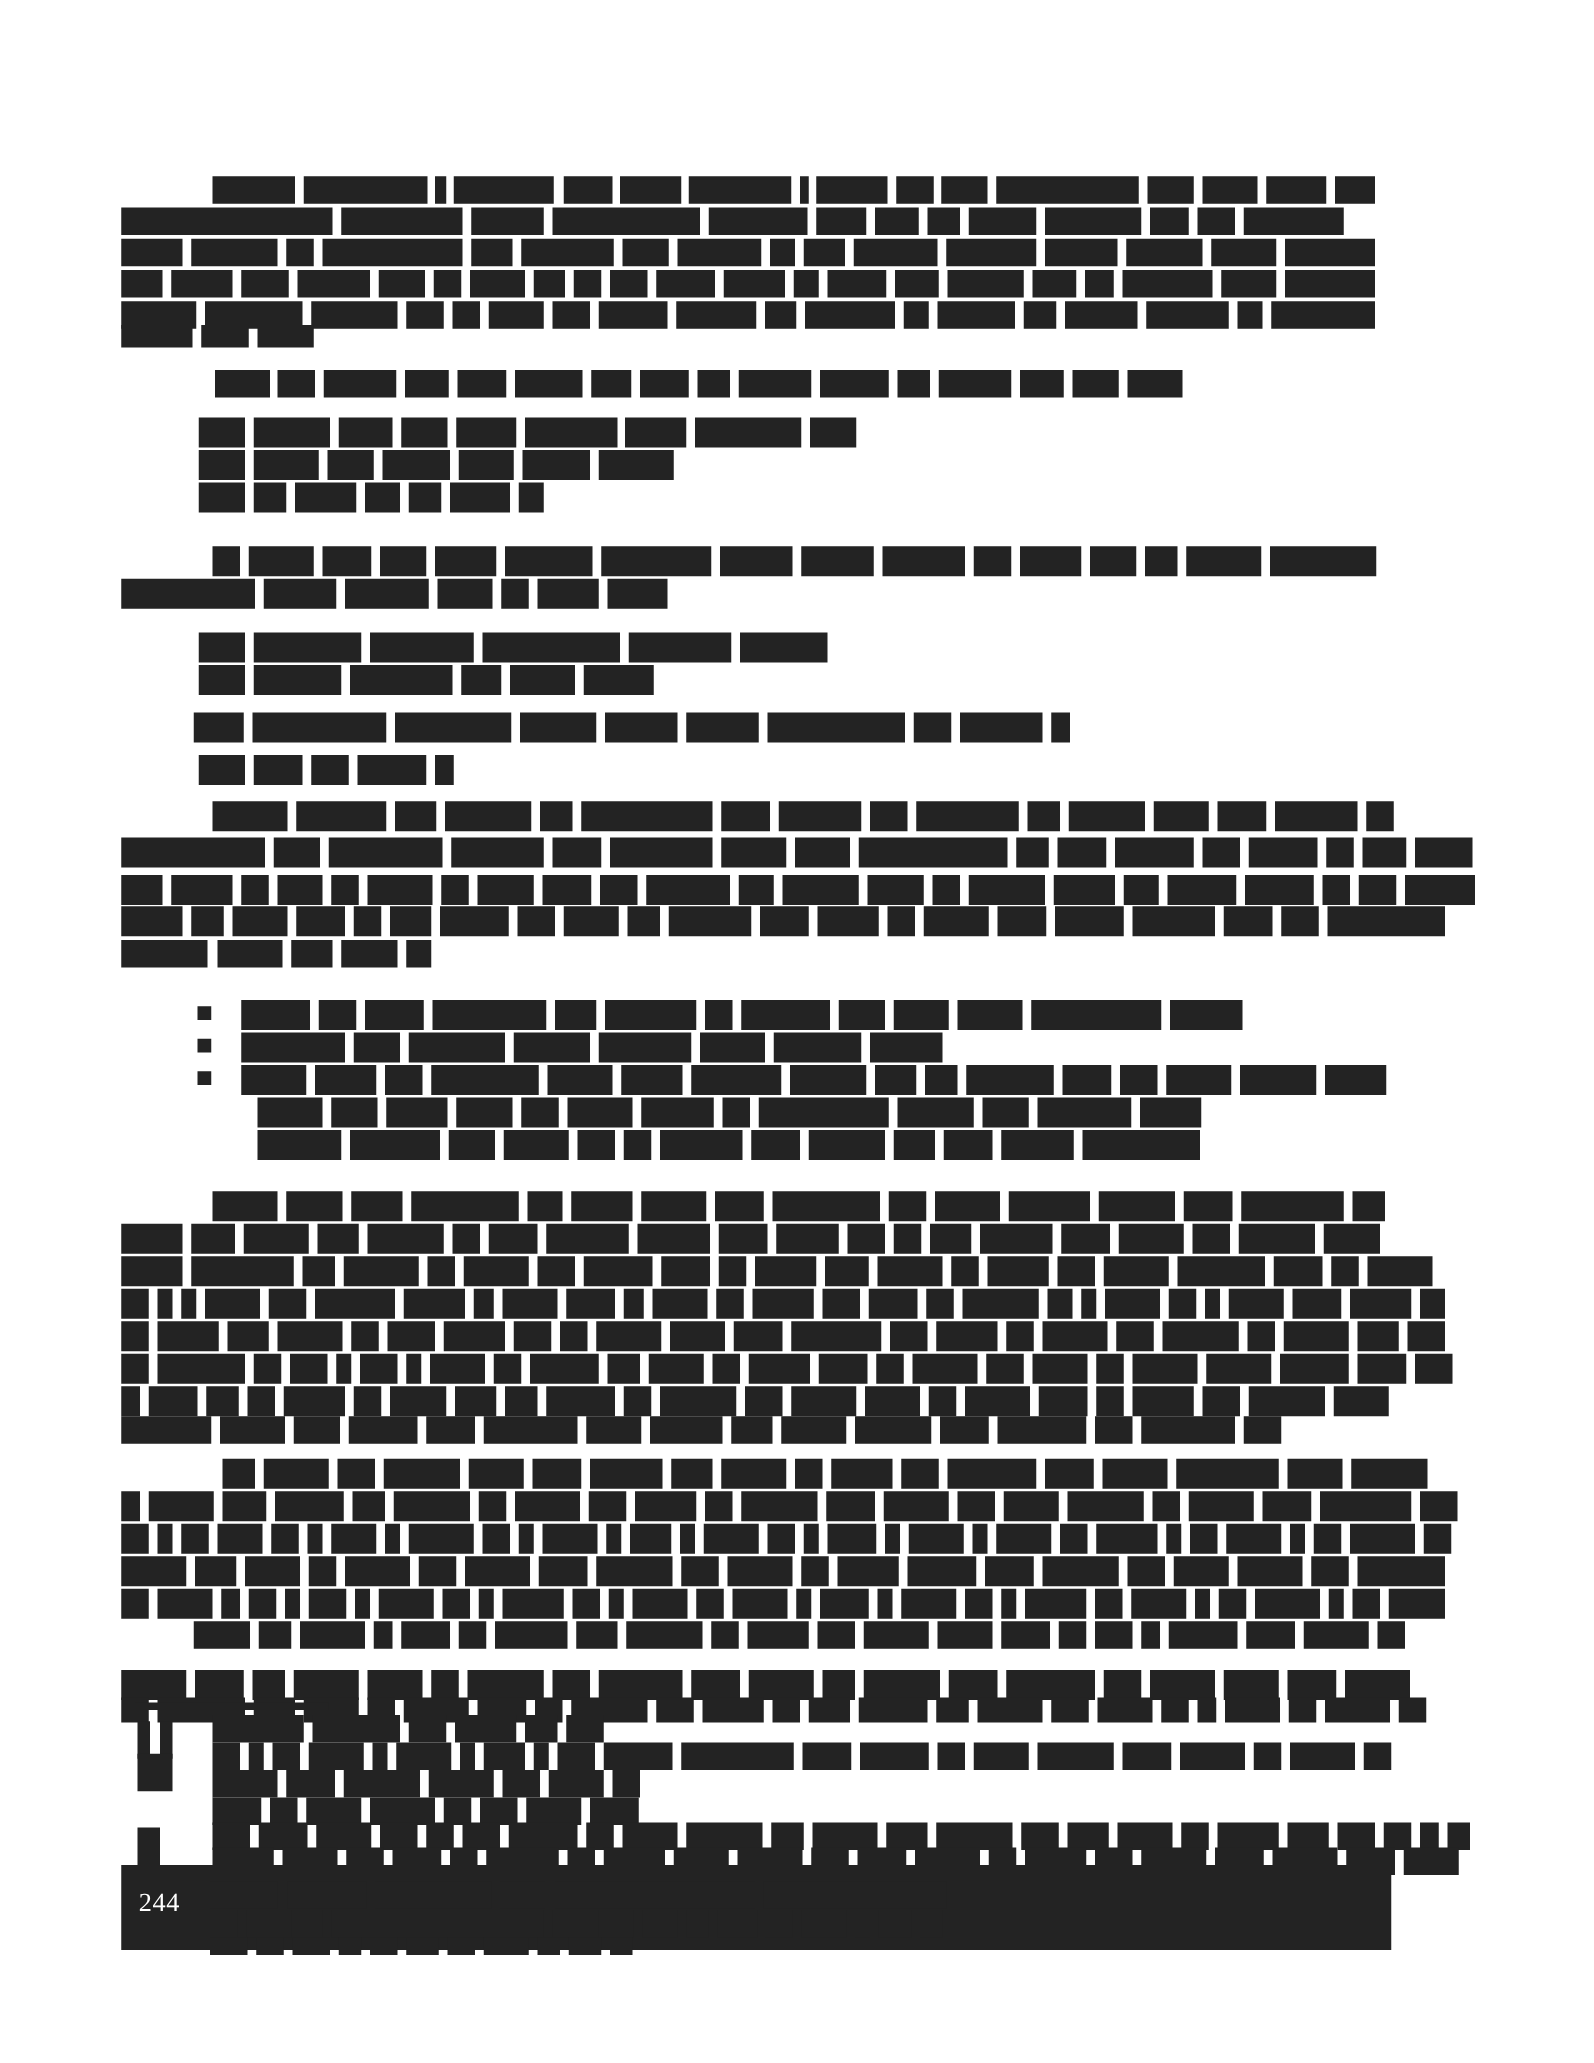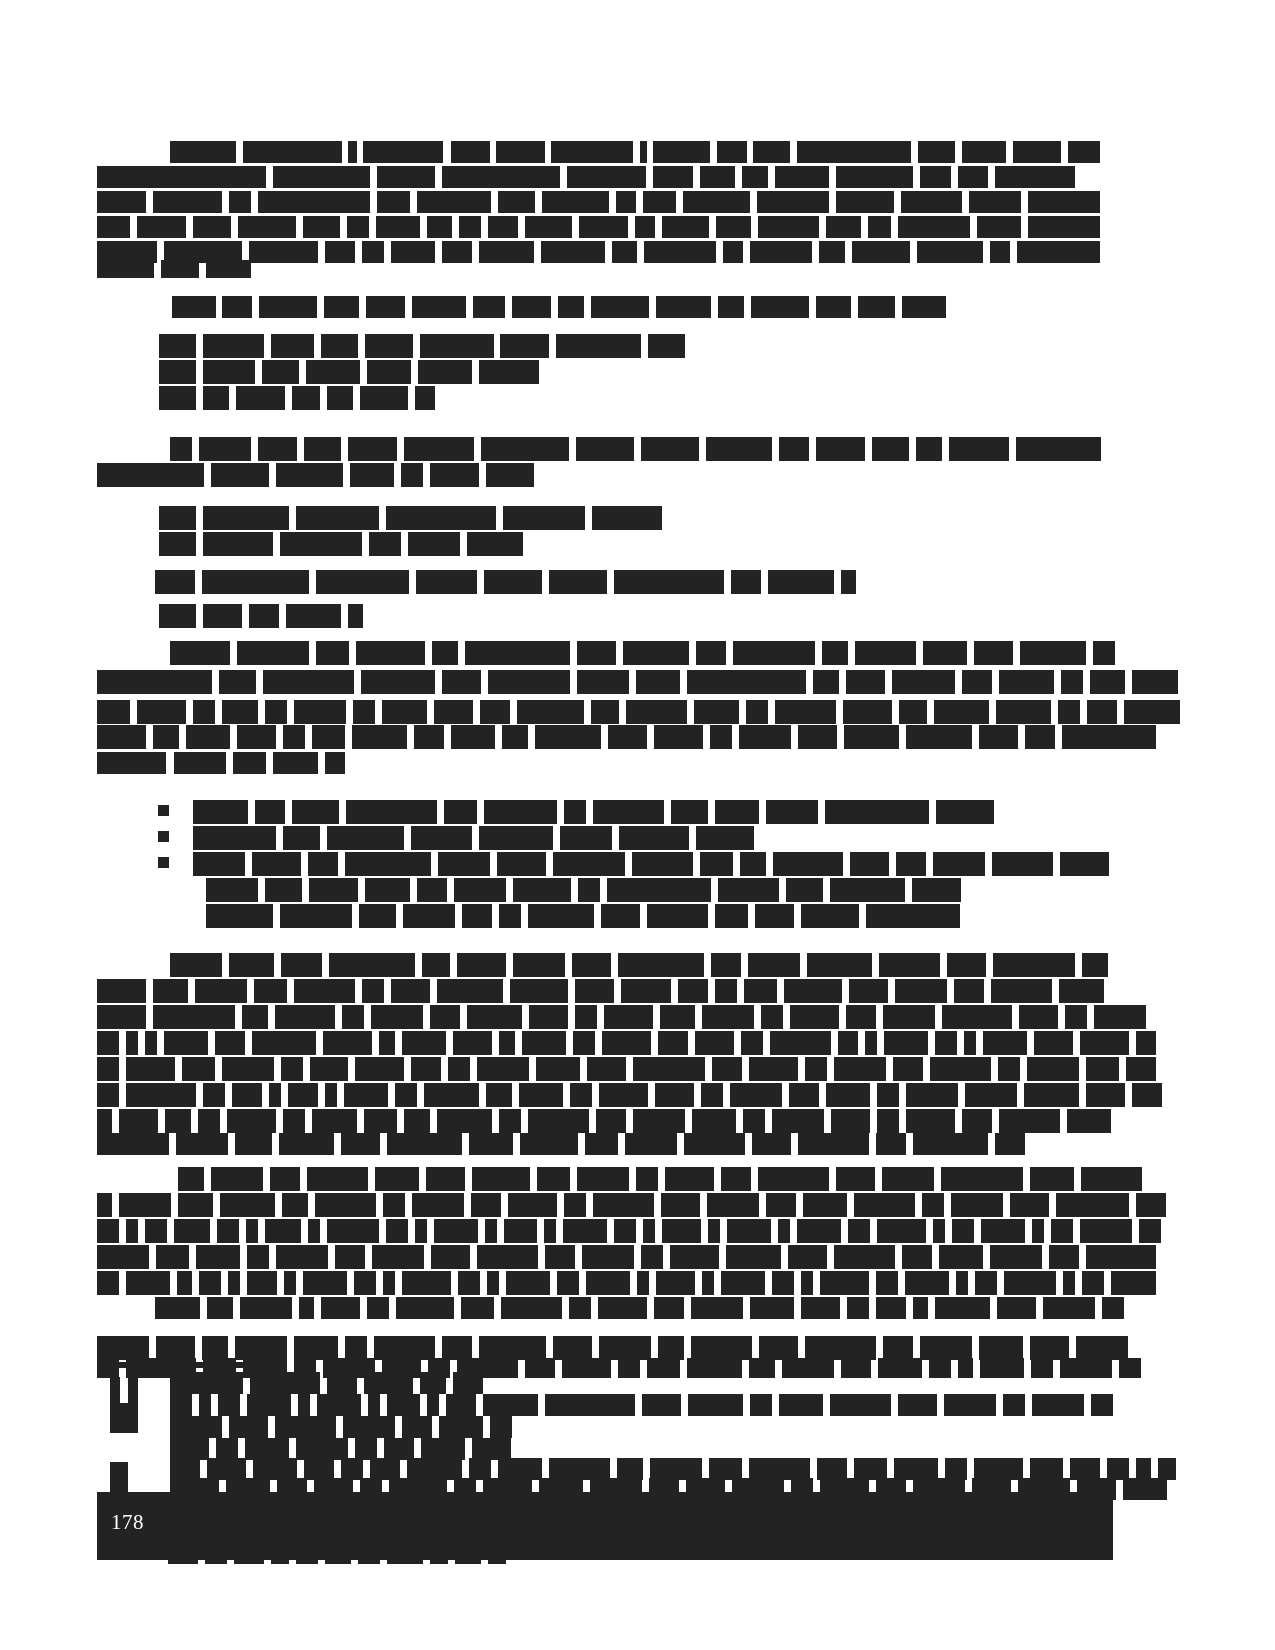--- a/index.html
+++ b/index.html
@@ -931,21 +931,21 @@
       </div>
       <div class="line" style="top: 1462px; left: 0px; height: 22px;">
         <div class="rb" style="left: 110px; top: 0px; width: 18px; height: 22px; background: rgb(35, 35, 35);"></div>
       </div>
       <div class="line" style="top: 1484px; left: 0px; height: 22px;">
         <div class="rb" style="left: 110px; top: 0px; width: 18px; height: 22px; background: rgb(35, 35, 35);"></div>
       </div>
     </div>
 
   <div class="footer-band" id="footer-band" style="left: 97px; top: 1492px; width: 1016px; height: 68px; background: rgb(35, 35, 35);"></div>
-  <div class="folio" id="folio" style="left: 111px; top: 1512px; color: rgb(255, 255, 255);">178</div>
+  <div class="folio" id="folio" style="left: 111px; top: 1512px; color: rgb(255, 255, 255);">244</div>
 <div class="line" style="top: 1505px; left: 0px; height: 22px;">
       <div class="rb" style="left: 168px; top: 0px; width: 54px; height: 22px; background: rgb(35, 35, 35);"></div>
       <div class="rb" style="left: 230px; top: 0px; width: 63px; height: 22px; background: rgb(35, 35, 35);"></div>
       <div class="rb" style="left: 300px; top: 0px; width: 93px; height: 22px; background: rgb(35, 35, 35);"></div>
       <div class="rb" style="left: 400px; top: 0px; width: 36px; height: 22px; background: rgb(35, 35, 35);"></div>
       <div class="rb" style="left: 444px; top: 0px; width: 160px; height: 22px; background: rgb(35, 35, 35);"></div>
       <div class="rb" style="left: 611px; top: 0px; width: 146px; height: 22px; background: rgb(35, 35, 35);"></div>
     </div>
     <div class="line" style="top: 1528px; left: 0px; height: 22px;">
       <div class="rb" style="left: 168px; top: 0px; width: 22px; height: 22px; background: rgb(35, 35, 35);"></div>

